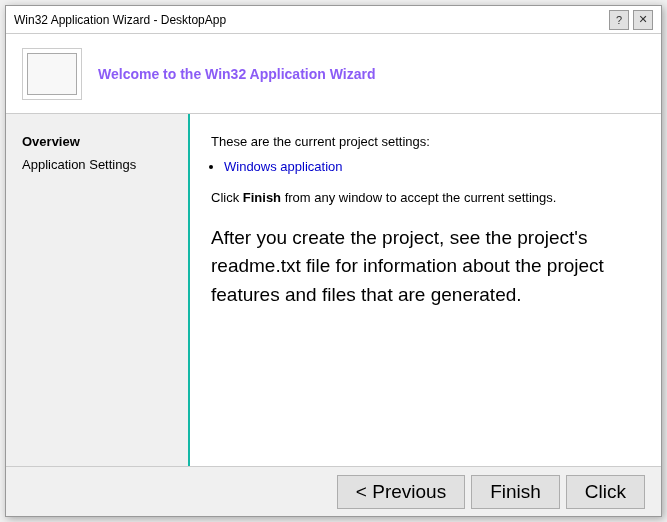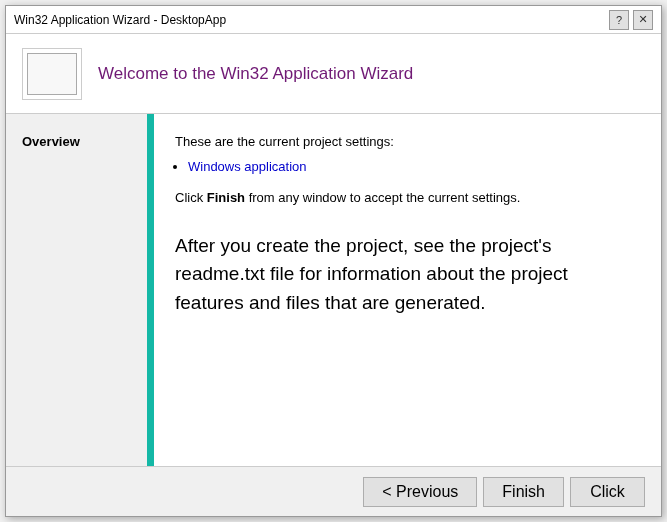--- a/index.html
+++ b/index.html
@@ -92,37 +92,37 @@
       position: absolute;
       top: 4px;
       left: 4px;
       right: 4px;
       bottom: 4px;
       border: 1px solid #aaa;
       background: #f8f8f8;
     }
 
     .wizard-header-title {
-      font-size: 17px;
-      font-weight: normal;
-      color: #701a75;
+      font-size: 14px;
+      font-weight: bold;
+      color: #8b5cf6;
     }
 
     
     .wizard-body {
       display: flex;
       flex: 1;
       overflow: hidden;
     }
 
     
     .wizard-sidebar {
-      width: 148px;
-      background: #f0f0f0;
-      border-right: 7px solid #14b8a6;
+      width: 184px;
+      background: #f0f0f0;
+      border-right: 2px solid #14b8a6;
       padding: 16px 0;
       flex-shrink: 0;
     }
 
     .sidebar-item {
       padding: 4px 16px;
       cursor: pointer;
       color: #000;
       font-size: 13px;
     }
@@ -155,21 +155,21 @@
     }
 
     .link-text {
       color: #0000cc;
       text-decoration: none;
     }
 
     .finish-instruction {
       font-size: 13px;
       color: #000;
-      margin-bottom: 24px;
+      margin-bottom: 16px;
       line-height: 1.5;
     }
 
     .finish-instruction strong {
       font-weight: bold;
     }
 
     .after-text {
       font-size: 19px;
       color: #000;
@@ -183,21 +183,21 @@
       padding: 10px 16px;
       display: flex;
       align-items: center;
       justify-content: flex-end;
       gap: 6px;
       height: 50px;
     }
 
     .footer-btn {
       padding: 5px 18px;
-      font-size: 16px;
+      font-size: 19px;
       background: #e1e1e1;
       border: 1px solid #adadad;
       cursor: pointer;
       color: #000;
       min-width: 75px;
       text-align: center;
     }
 
     .footer-btn:disabled {
       color: #aaa;
@@ -222,20 +222,23 @@
   <div class="wizard-header">
     <div class="wizard-icon"></div>
     <div class="wizard-header-title">Welcome to the Win32 Application Wizard</div>
   </div>
 
   <div class="wizard-body">
 
     <div class="wizard-sidebar">
       <div class="sidebar-item active">
         <span>Overview</span>
+      </div>
+      <div class="sidebar-item">
+        <span>Application Settings</span>
       </div>
     </div>
 
     <div class="wizard-content">
       <div class="content-heading">These are the current project settings:</div>
 
       <ul class="bullet-list">
         <li>
           <a href="#" class="link-text">Windows application</a>
         </li>

